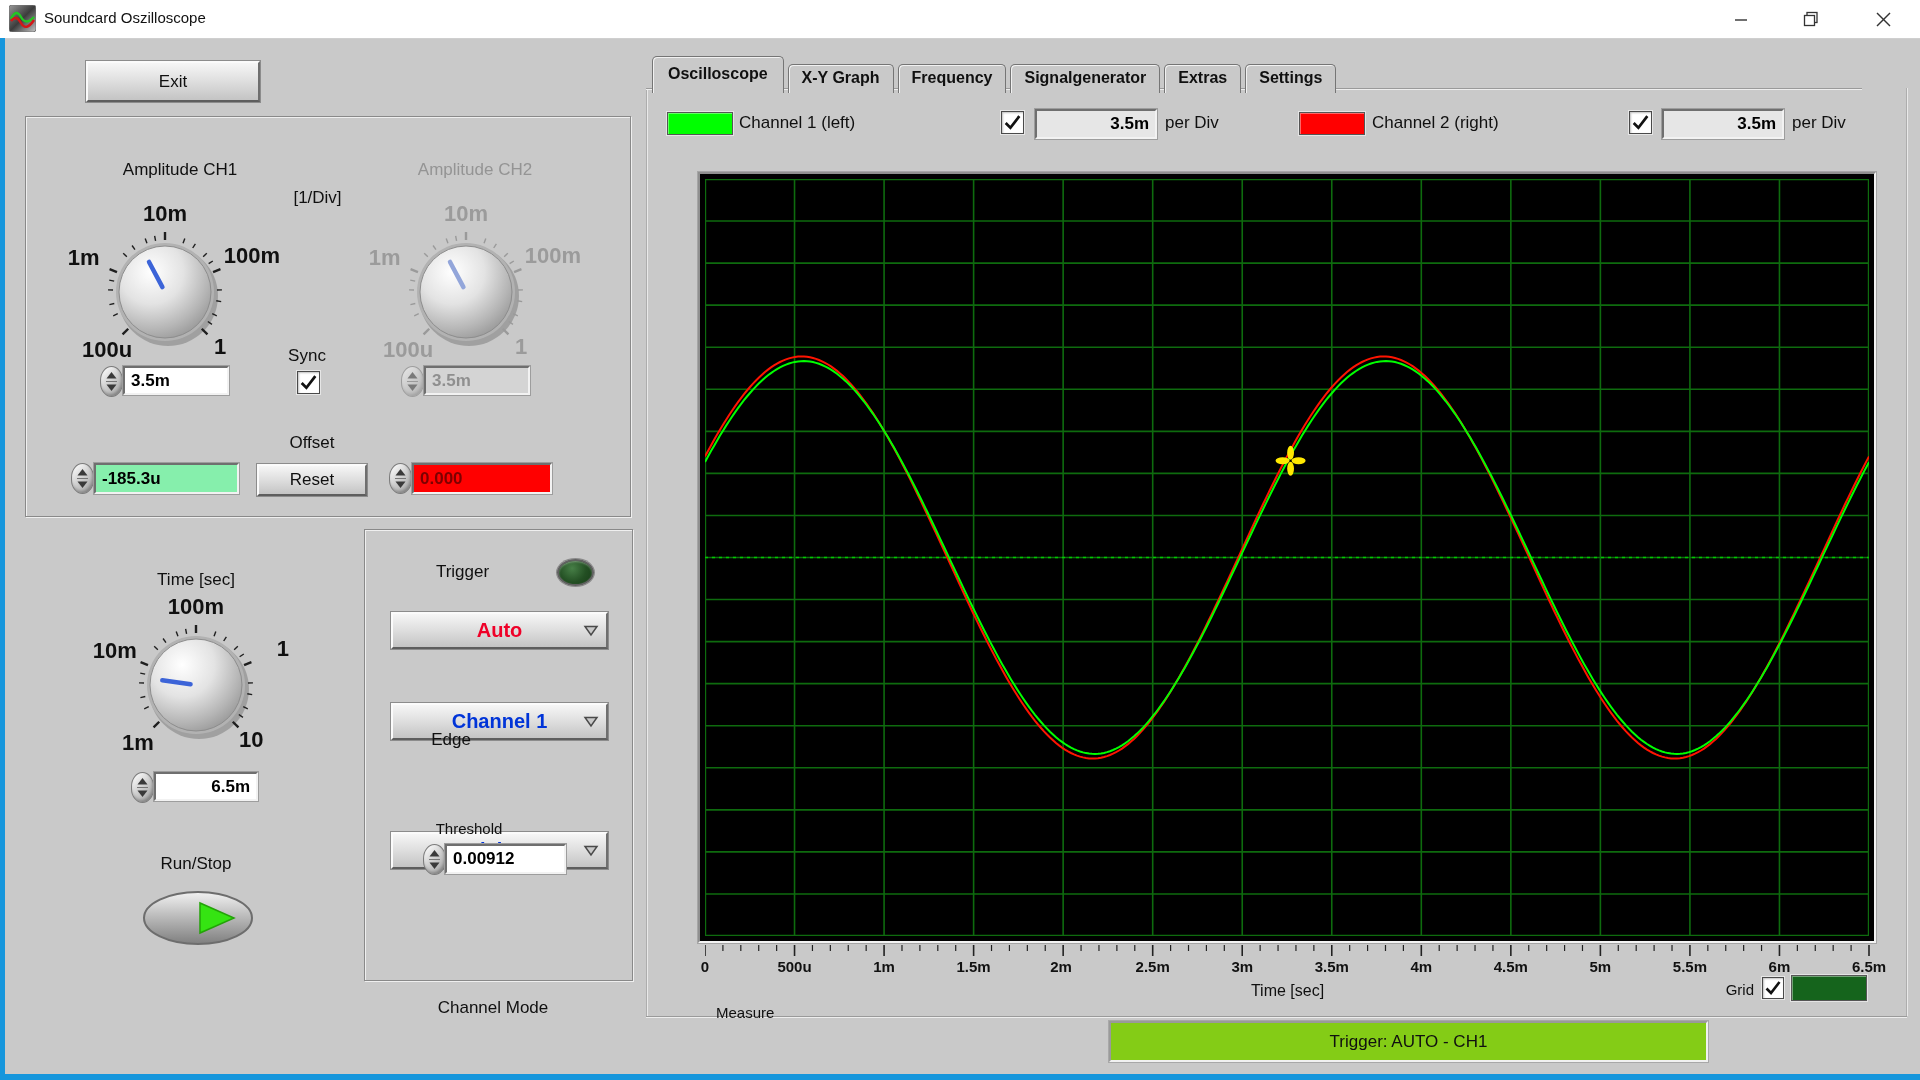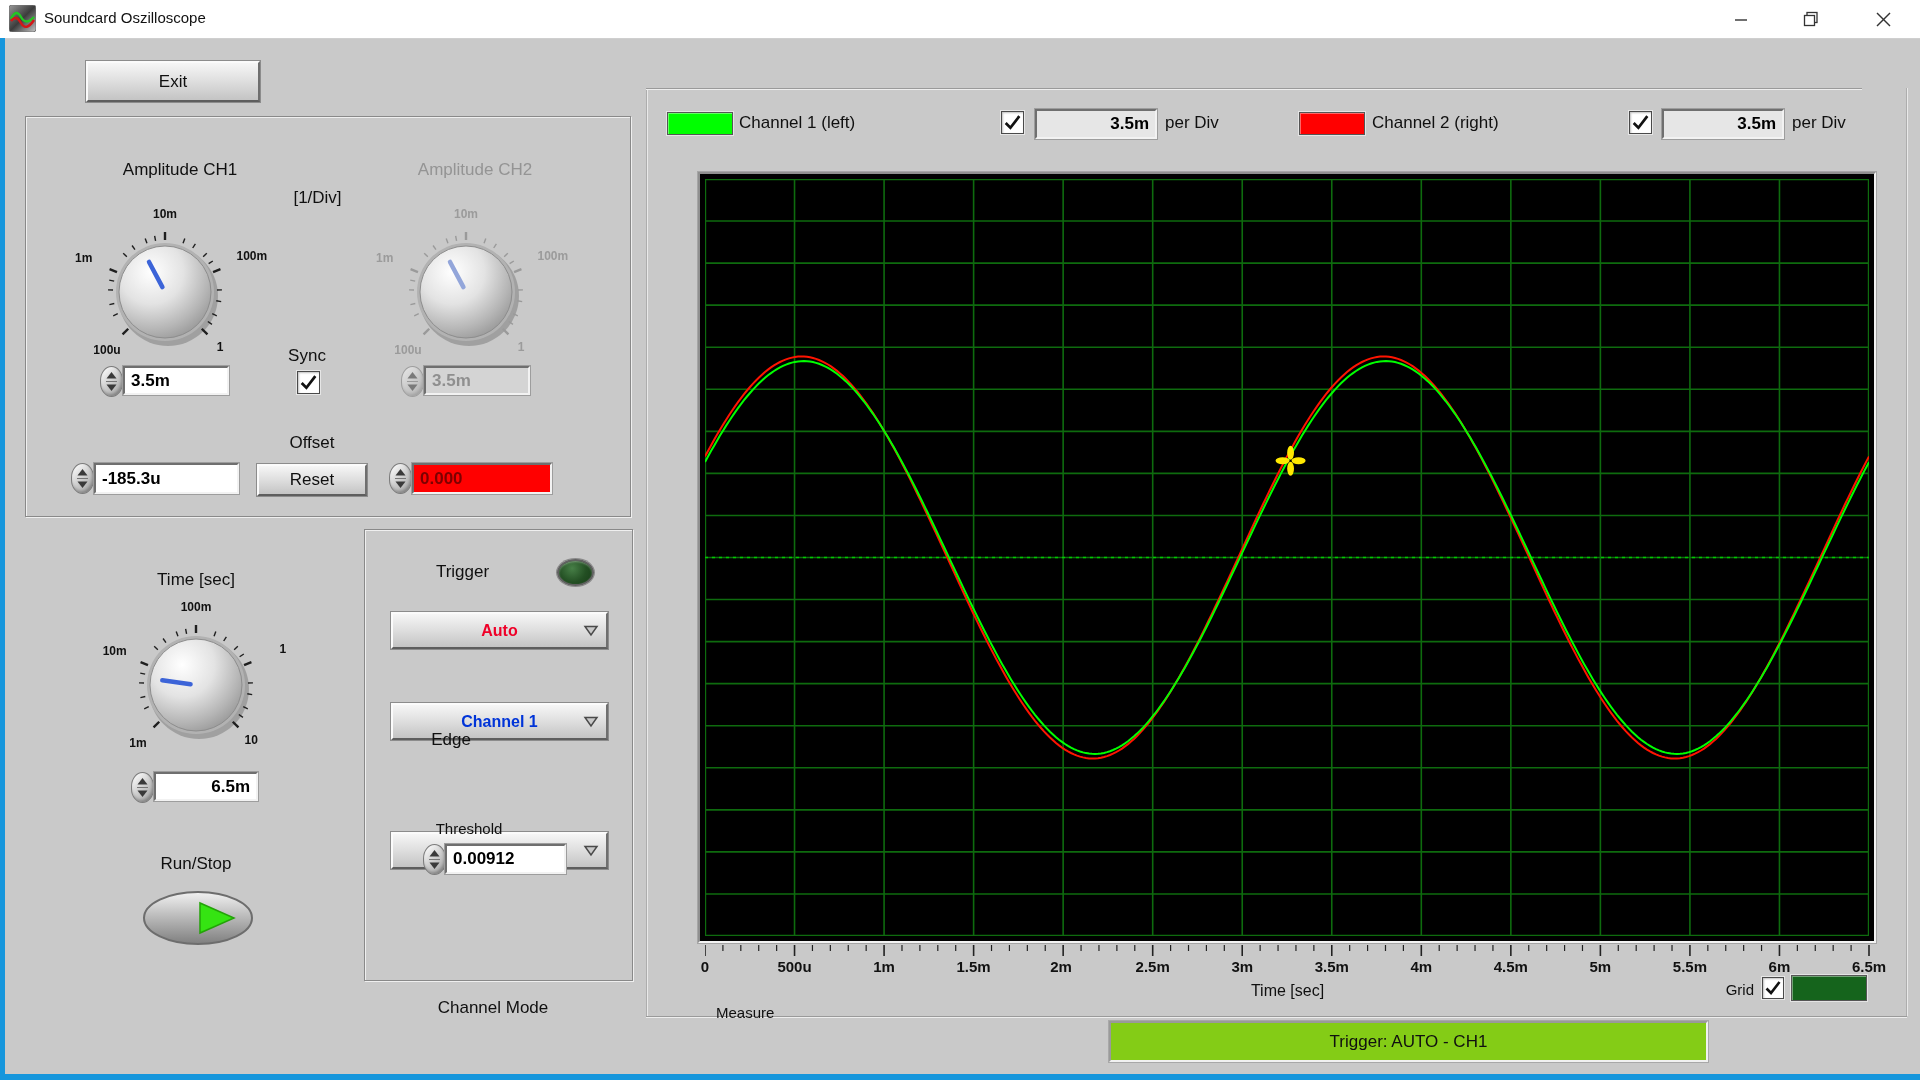--- a/index.html
+++ b/index.html
@@ -30,36 +30,36 @@
   .vline{width:1px;background:#adadad;box-shadow:1px 0 0 #e9e9e9;}
   
   .cb{background:#fff;border:1px solid #4a4a4a;box-shadow:0 0 0 1px #e6e6e6, inset 1px 1px 2px rgba(0,0,0,.25);}
   
   .spin{width:21px;height:29px;border-radius:50% / 46%;background:linear-gradient(135deg,#f8f8f8 10%,#c9c9c9 55%,#a2a2a2 100%);
         border:1px solid #7c7c7c;box-shadow:inset -1px -2px 3px rgba(0,0,0,.25);display:flex;flex-direction:column;
         align-items:center;justify-content:center;}
   .spin.dis{opacity:.55;}
   
   .dd{position:relative;}
-  .dd .ddtext{font-weight:bold;font-size:16px;text-align:right;}
+  .dd .ddtext{font-weight:bold;font-size:20px;text-align:right;}
   .dd .ddarrow{position:absolute;right:7px;top:50%;transform:translateY(-50%);}
   .blue{color:#0034d8;}
   .redtxt{color:#ef0028;}
   
   #tabbar{position:absolute;left:652px;top:56px;height:36px;white-space:nowrap;}
   .tab{position:relative;display:inline-block;vertical-align:bottom;margin-right:4px;padding:4px 13px 6px 13px;
        font-weight:bold;font-size:16px;color:#101010;background:#c9c9c9;
        border:1px solid #757575;border-bottom:none;border-radius:5px 5px 0 0;
        box-shadow:inset 1px 1px 0 #f1f1f1;z-index:2;}
   .tab.active{padding:8px 15px 10px 15px;z-index:6;background:#c9c9c9;}
   .led{border-radius:50%;background:radial-gradient(circle at 40% 32%,#477f47 0%,#234f23 55%,#173c17 100%);
        border:2px solid #616161;box-shadow:inset 0 1px 2px rgba(255,255,255,.35), 0 0 0 1px #8a8a8a;}
   .knob{position:absolute;width:220px;height:192px;}
   .knob svg{position:absolute;left:0;top:0;}
-  .knoblbl{position:absolute;transform:translate(-50%,-50%);font-weight:bold;font-size:12px;color:#101010;white-space:nowrap;}
+  .knoblbl{position:absolute;transform:translate(-50%,-50%);font-weight:bold;font-size:22px;color:#101010;white-space:nowrap;}
   .knoblbl.dis{color:#9b9b9b;}
   .swatch{border:1px solid #555;box-shadow:inset 1px 1px 0 rgba(255,255,255,.4), 0 0 0 1px #e4e4e4;}
   #statusbar{background:#84cc16;border:2px solid;border-color:#9a9a9a #f1f1f1 #f1f1f1 #9a9a9a;box-shadow:0 0 0 1px #a8a8a8;
              display:flex;align-items:center;justify-content:center;}
   .xtick{position:absolute;transform:translateX(-50%);font-weight:bold;font-size:15px;color:#111;top:0;white-space:nowrap;}
   .edgeblue{background:#1696dc;}
 </style>
 </head>
 <body>
 
@@ -225,21 +225,21 @@
       </svg></div>
 
   <div class="abs lbl center" style="left:272px;top:433px;width:80px;">Offset</div>
   <div class="abs spin" style="left:71px;top:463px;">
       <svg width="13" height="21">
         <polygon points="6.5,1 11.5,7.5 1.5,7.5" fill="#3a3a3a"></polygon>
         <line x1="1" y1="10.5" x2="12" y2="10.5" stroke="#777" stroke-width="1"></line>
         <polygon points="6.5,20 11.5,13.5 1.5,13.5" fill="#3a3a3a"></polygon>
       </svg>
     </div>
-  <div class="abs sunken field" style="left:94px;top:463px;width:141px;height:27px;background:#ffffff;">
+  <div class="abs sunken field" style="left:94px;top:463px;width:141px;height:27px;background:#86efac;">
     <div class="fval" style="line-height:27px;">-185.3u</div>
   </div>
   <div class="abs btn3d" style="left:257px;top:464px;width:106px;height:28px;">
     <span class="lbl">Reset</span>
   </div>
   <div class="abs spin" style="left:389px;top:463px;">
       <svg width="13" height="21">
         <polygon points="6.5,1 11.5,7.5 1.5,7.5" fill="#3a3a3a"></polygon>
         <line x1="1" y1="10.5" x2="12" y2="10.5" stroke="#777" stroke-width="1"></line>
         <polygon points="6.5,20 11.5,13.5 1.5,13.5" fill="#3a3a3a"></polygon>
@@ -354,20 +354,21 @@
     <div class="fval" style="line-height:26px;">0.00912</div>
   </div>
 
   <div class="abs lbl center" style="left:403px;top:998px;width:180px;">Channel Mode</div>
 
   <div class="abs hline" style="left:646px;top:88px;width:1216px;z-index:1;"></div>
   <div class="abs vline" style="left:646px;top:88px;height:928px;"></div>
   <div class="abs vline" style="left:1906px;top:88px;height:928px;"></div>
   <div class="abs hline" style="left:646px;top:1016px;width:1261px;"></div>
 
+  <div id="tabbar"><span class="tab active">Oscilloscope</span><span class="tab">X-Y Graph</span><span class="tab">Frequency</span><span class="tab">Signalgenerator</span><span class="tab">Extras</span><span class="tab">Settings</span></div>
 
   <div class="abs swatch" style="left:667px;top:112px;width:64px;height:21px;background:#00ff00;"></div>
   <div class="abs lbl" style="left:739px;top:113px;">Channel 1 (left)</div>
   <div class="abs cb" style="left:1001px;top:111px;width:21px;height:21px;"><svg width="100%" height="100%" viewBox="0 0 20 20">
         <polyline points="3.5,10.5 8,15 16.5,4" fill="none" stroke="#111" stroke-width="2.6"></polyline>
       </svg></div>
   <div class="abs sunken field" style="left:1035px;top:109px;width:118px;height:26px;background:#e6e6e6;">
     <div class="fval right" style="line-height:26px;">3.5m</div>
   </div>
   <div class="abs lbl" style="left:1165px;top:113px;">per Div</div>

